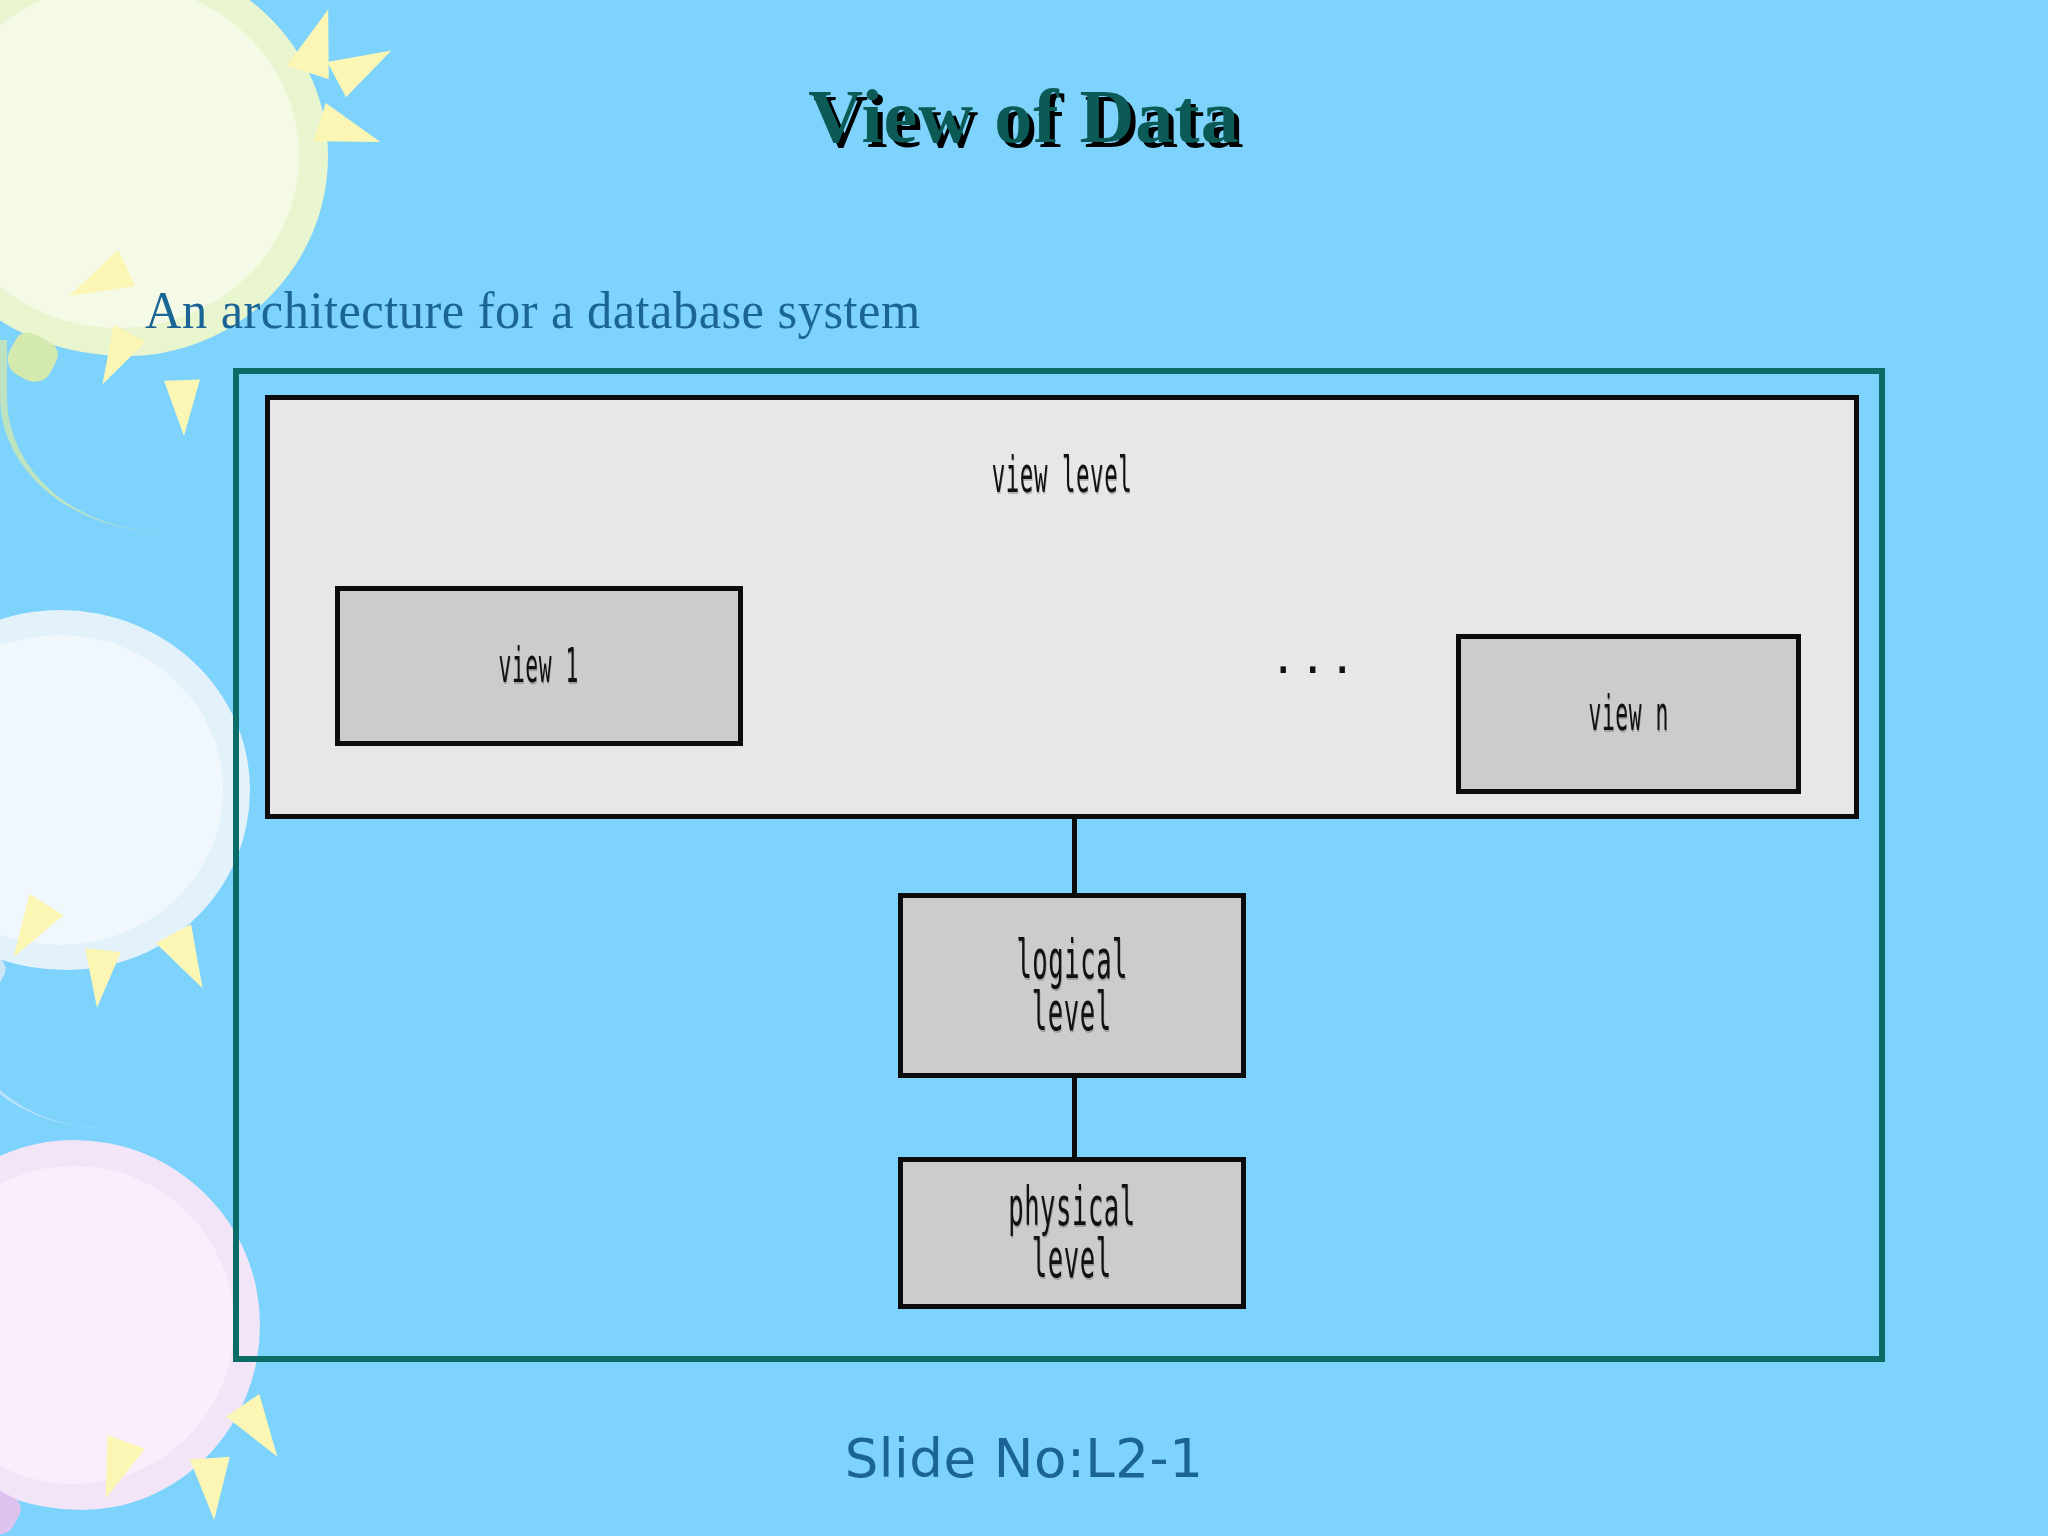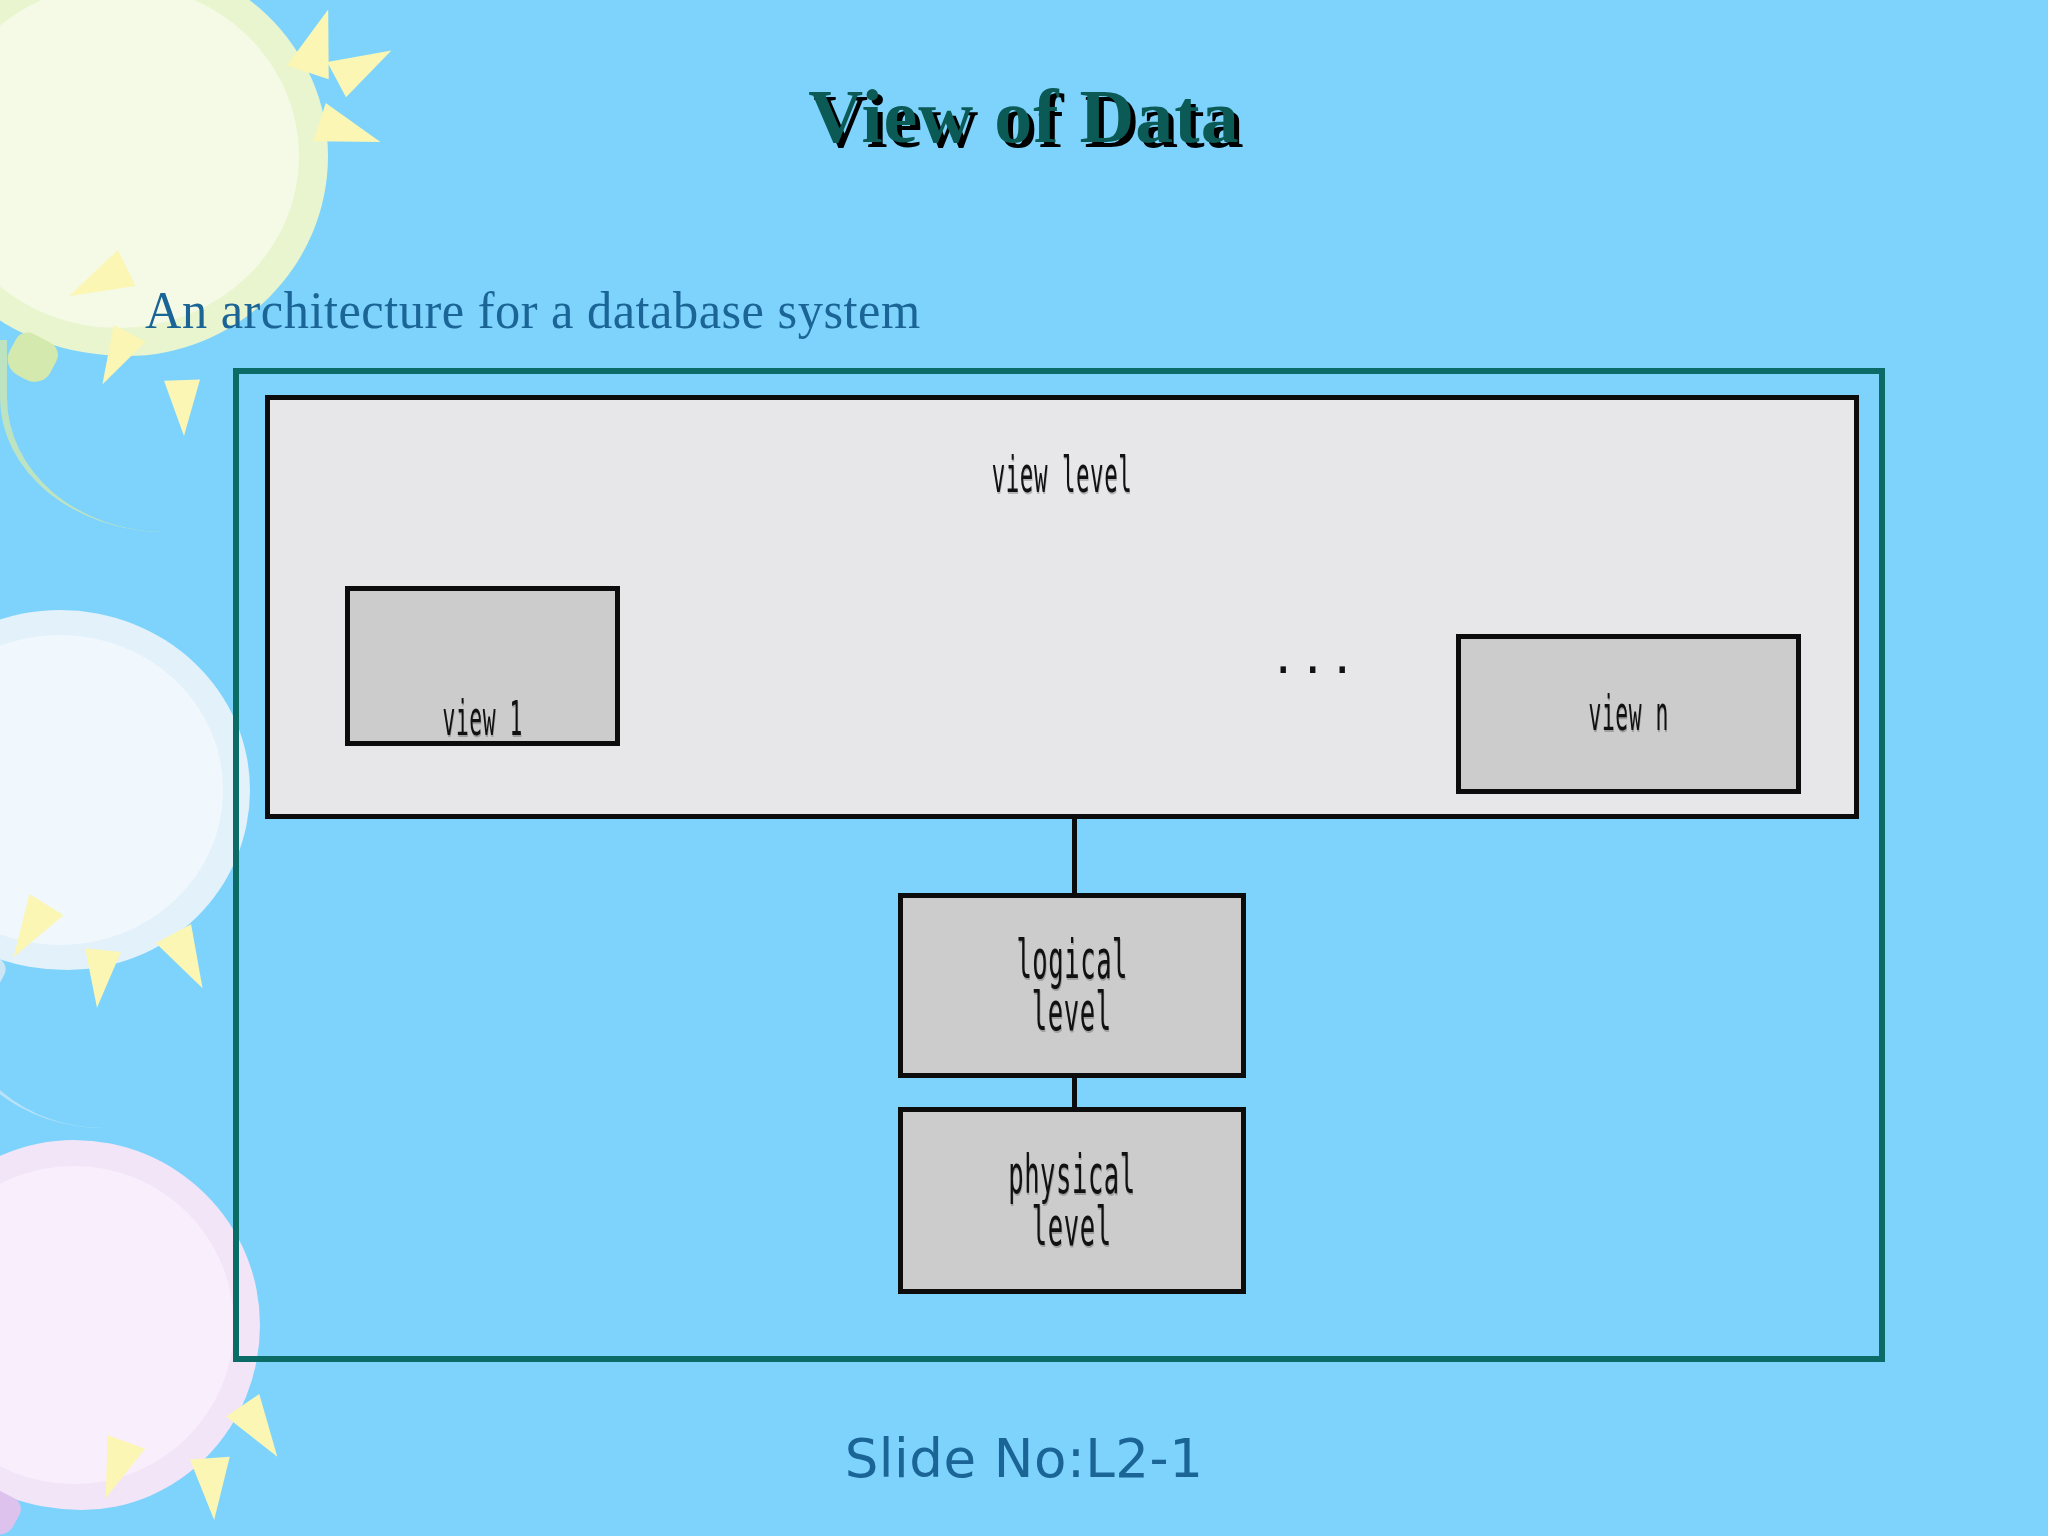--- a/index.html
+++ b/index.html
@@ -173,21 +173,21 @@
   }
   .view-box .vb-label {
     font-size: 38px;
     color: #111111;
     font-family: "DejaVu Sans Mono", monospace;
     transform: scaleX(.56) scaleY(1.26);
     letter-spacing: 1px;
     white-space: nowrap;
     text-shadow: 1px 1px 0 rgba(0,0,0,.22);
   }
-  #view-box-1 { left: 345px;  width: 275px; align-items: flex-end; }
+  #view-box-1 { left: 335px;  width: 408px; }
   #view-box-2 { left: 814px;  width: 345px; }
   #view-box-n { left: 1456px; width: 345px; margin-top: 48px; }
 
   #view-ellipsis {
     position: absolute;
     left: 1270px;
     top: 632px;
     font-size: 44px;
     color: #111111;
     font-family: "DejaVu Sans Mono", monospace;
@@ -212,21 +212,21 @@
     font-size: 44px;
     color: #111111;
     font-family: "DejaVu Sans Mono", monospace;
     transform: scaleX(.58) scaleY(1.22);
     letter-spacing: 1px;
     line-height: 1.18;
     white-space: nowrap;
     text-shadow: 1px 1px 0 rgba(0,0,0,.22);
   }
   #logical-level-box  { top: 893px;  height: 185px; }
-  #physical-level-box { top: 1107px; height: 187px; }
+  #physical-level-box { top: 1157px; height: 152px; }
 
   .connector {
     position: absolute;
     left: 1072px;
     width: 5px;
     background: #0c0c0c;
     z-index: 4;
   }
   #connector-view-logical   { top: 818px;  height: 78px; }
   #connector-logical-physical { top: 1076px; height: 84px; }

